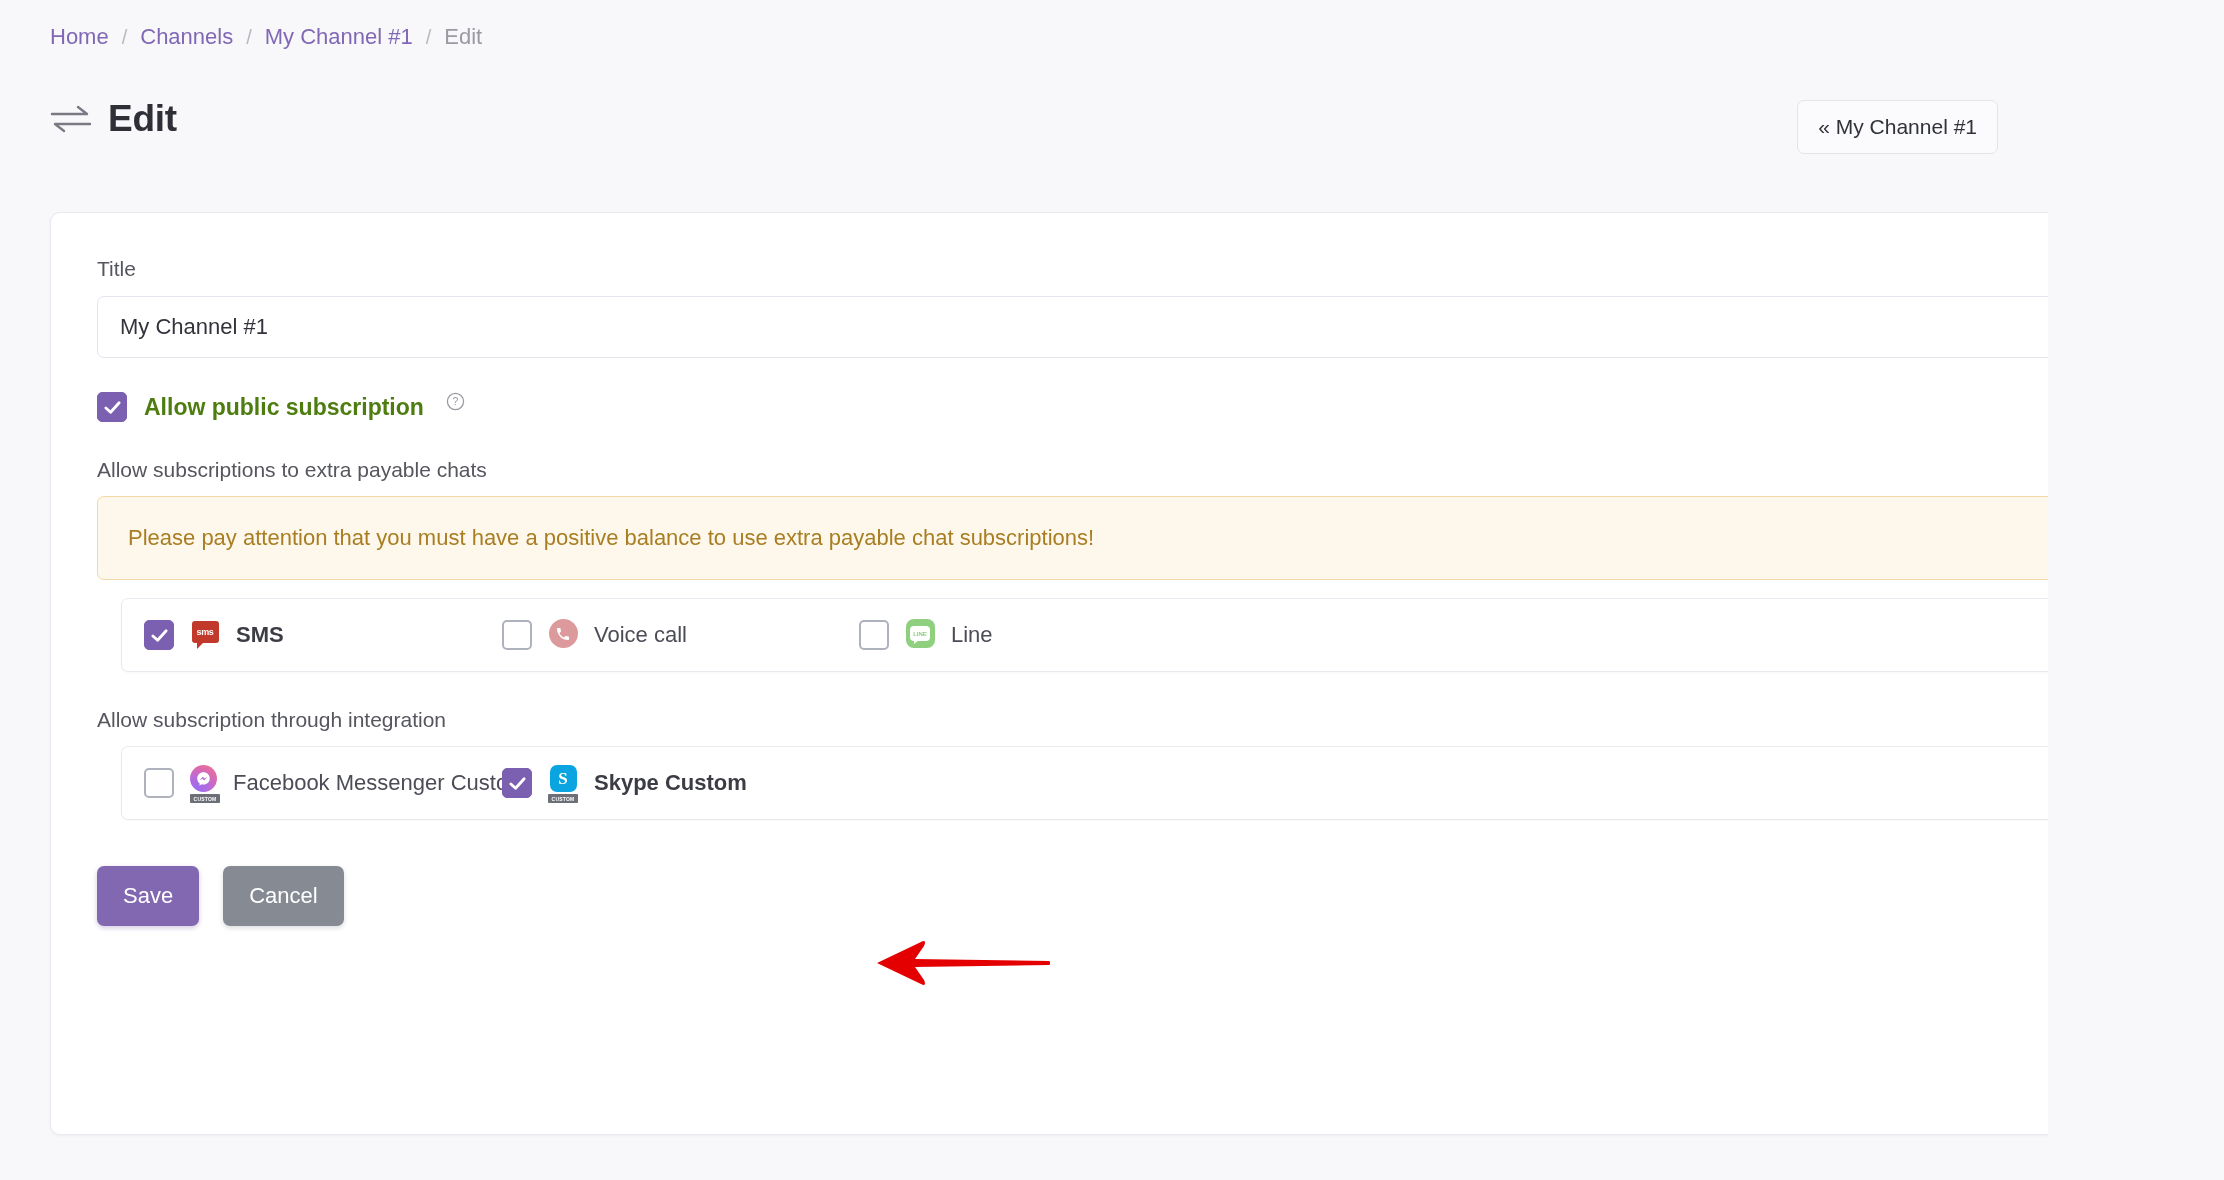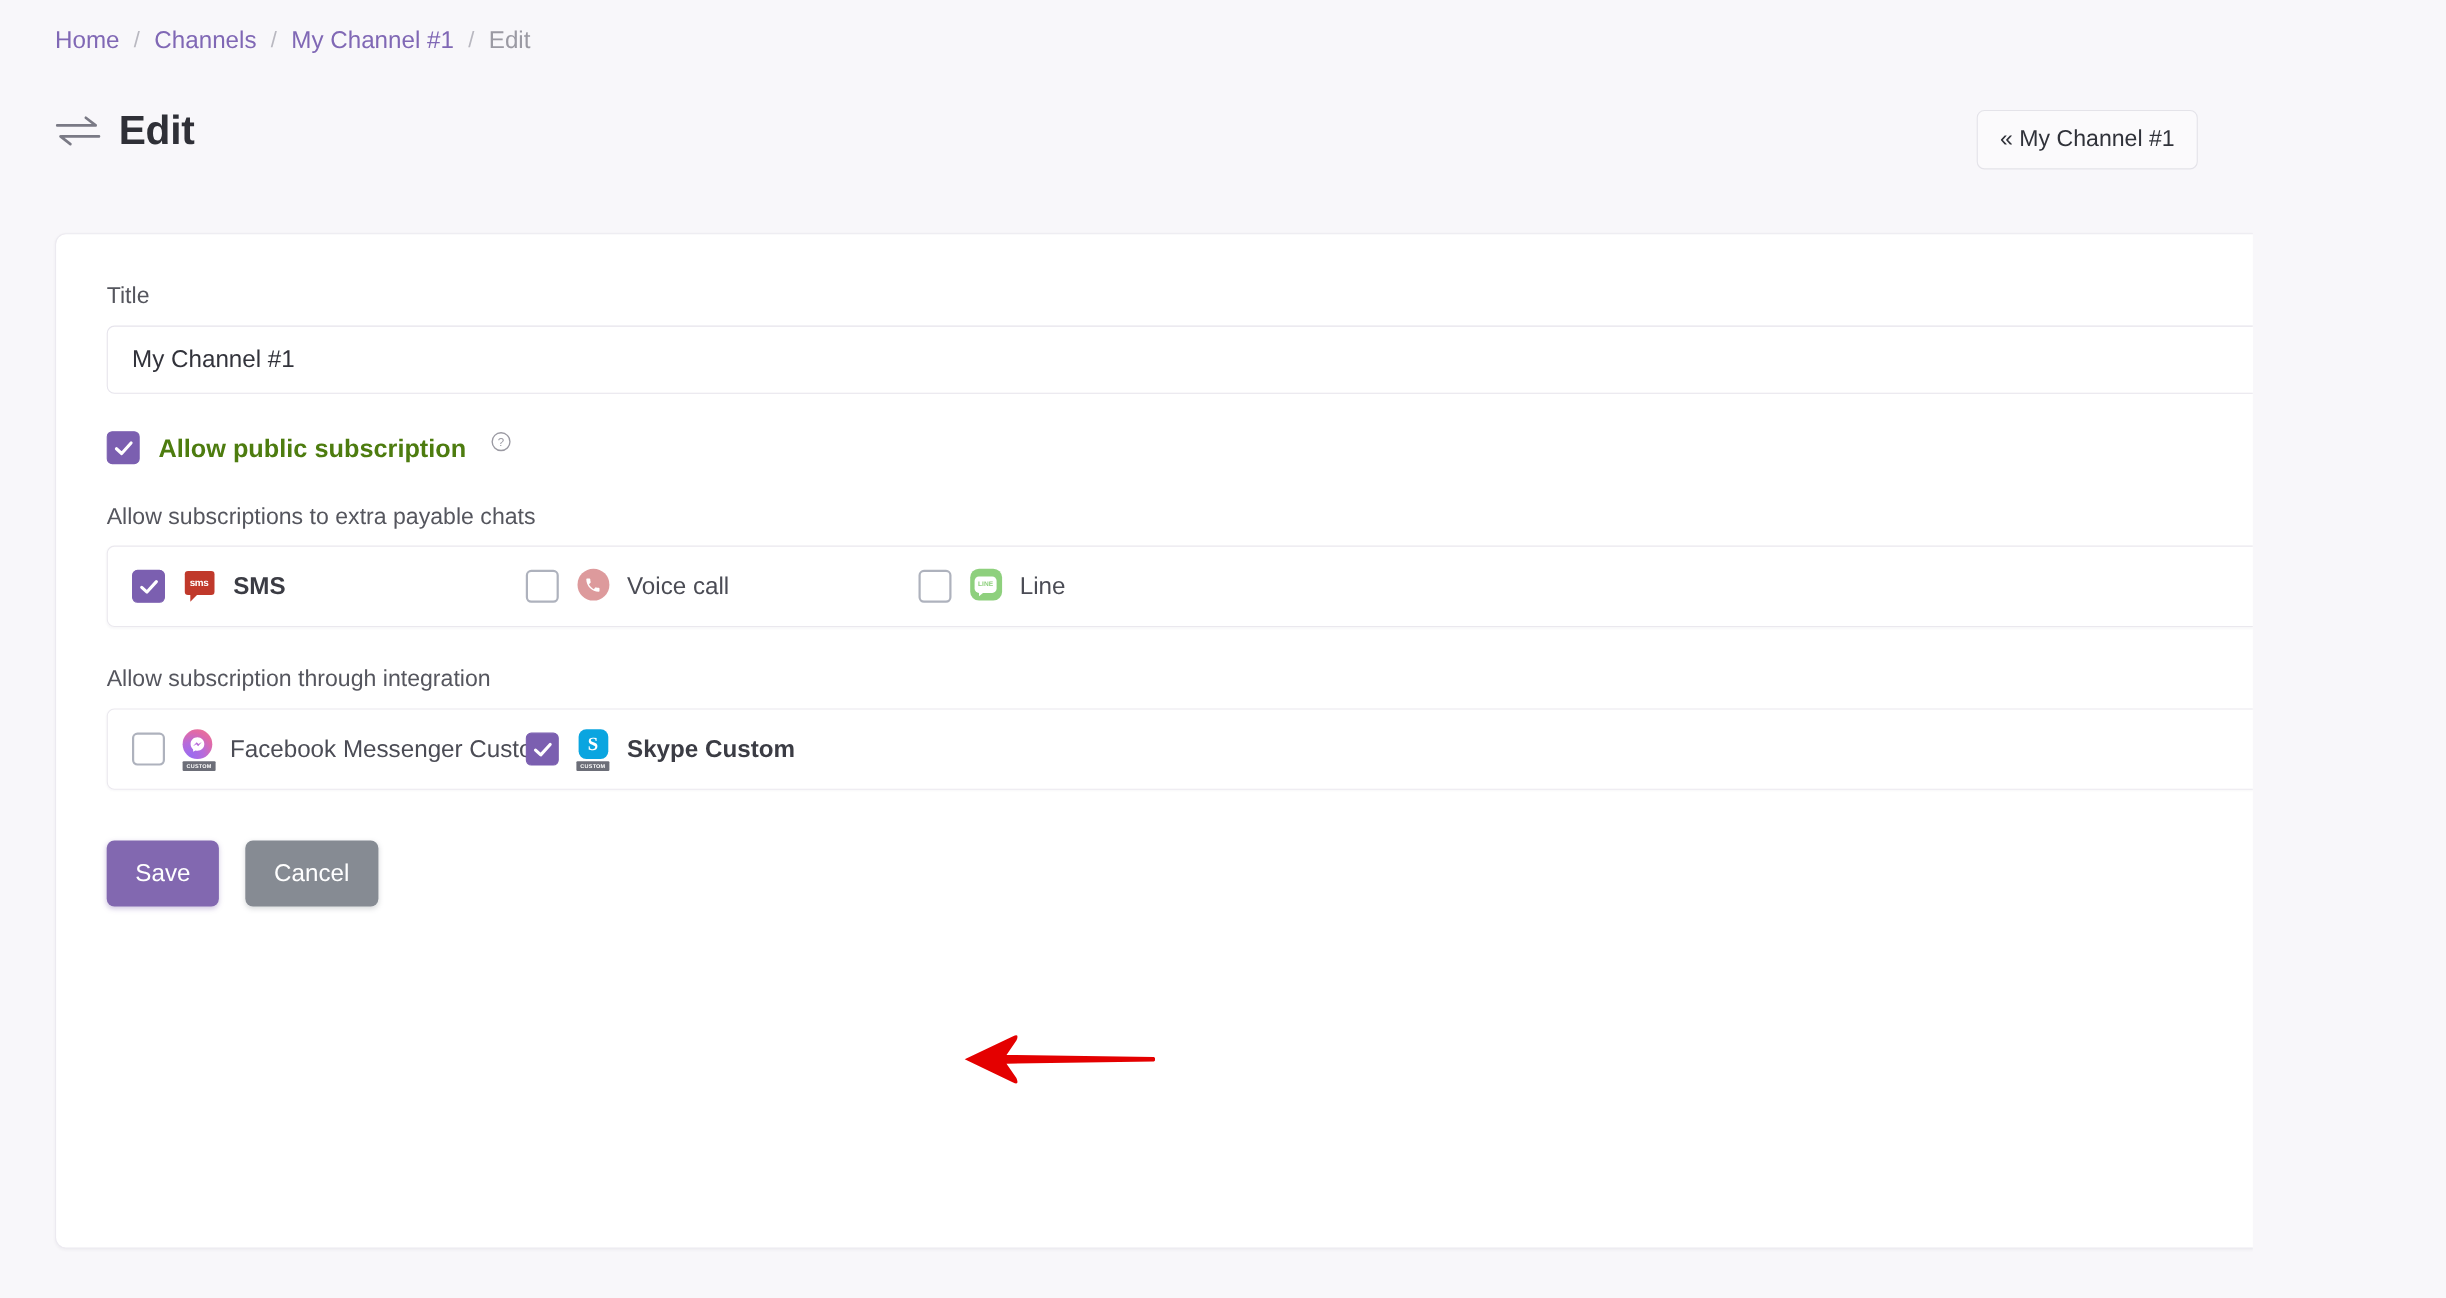--- a/index.html
+++ b/index.html
@@ -122,20 +122,21 @@
     margin-bottom: 18px;
   }
 
   
   .opt-panel {
     border: 1px solid #eae8ee;
     border-radius: 7px;
     padding: 18px 22px;
     display: flex;
     box-shadow: 0 1px 2px rgba(40,35,60,0.03);
+    margin-left: 24px;
   }
   .opt-item {
     display: flex; align-items: center; gap: 16px;
     position: relative;
   }
   .opt-item.w-col1 { width: 358px; }
   .opt-item.w-col2 { width: 357px; }
   .opt-label { font-size: 22px; color: #4b4c55; white-space: nowrap; }
   .opt-label.sel { font-weight: bold; color: #3b3c44; }
 
@@ -257,20 +258,21 @@
         <span class="public-label">Allow public subscription</span>
         <span class="help-icon">
           <svg viewBox="0 0 20 20" xmlns="http://www.w3.org/2000/svg">
             <circle cx="10" cy="10" r="8.5" fill="none" stroke="#9a99a2" stroke-width="1.3"></circle>
             <text x="10" y="14" text-anchor="middle" font-size="11" fill="#9a99a2" font-family="Liberation Sans, sans-serif">?</text>
           </svg>
         </span>
       </div>
 
       <div class="section-label">Allow subscriptions to extra payable chats</div>
+      <div class="warning">Please pay attention that you must have a positive balance to use extra payable chat subscriptions!</div>
 
       <div class="opt-panel">
         <div class="opt-item w-col1">
           <span class="cb on">
             <svg viewBox="0 0 20 20">
                 <path d="M3 10.5 L8 15 L17 5" stroke="#fff" stroke-width="3" fill="none" stroke-linecap="round" stroke-linejoin="round"></path>
               </svg>
           </span>
           <span class="icon-wrap">
             <span class="ic-sms">

